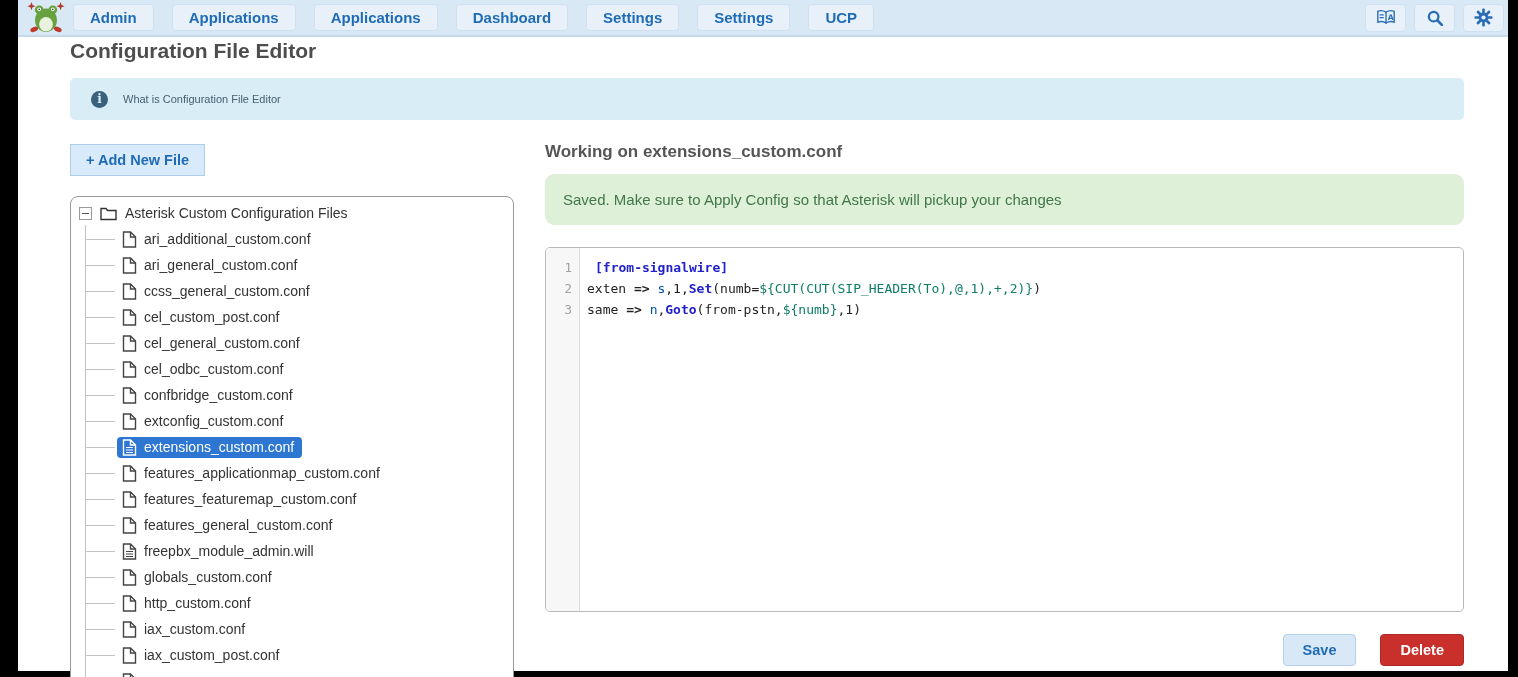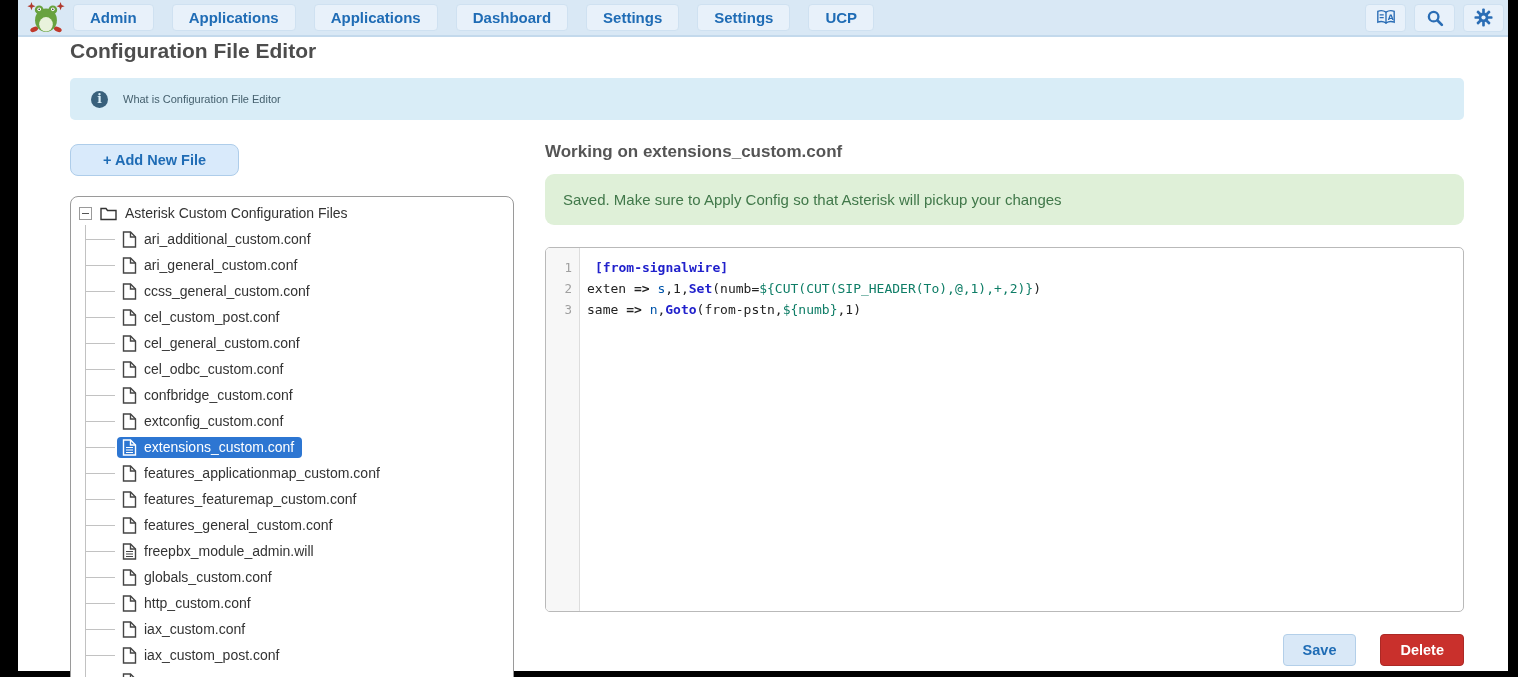--- a/index.html
+++ b/index.html
@@ -24,21 +24,21 @@
   .info-banner { position:absolute; left:52px; top:78px; width:1394px; height:42px;
                  background:var(--info-bg); border-radius:5px; display:flex; align-items:center;
                  padding-left:21px; gap:15px; cursor:pointer; }
   .info-icon { width:17px; height:17px; border-radius:50%; background:#39617c; color:var(--info-bg);
                font-size:12px; font-weight:700; display:flex; align-items:center; justify-content:center;
                font-family:"DejaVu Serif", serif; }
   .info-text { font-size:11px; color:var(--info-text); }
 
   
   .add-file { position:absolute; left:52px; top:144px; background:#d9eafb; border:1px solid #aecdea;
-              border-radius:8px; padding:7px 32px; font-size:14.5px; font-weight:700; color:var(--accent);
+              border-radius:0; padding:7px 15px; font-size:14.5px; font-weight:700; color:var(--accent);
               cursor:pointer; font-family:"Liberation Sans", sans-serif; }
   .tree-panel { position:absolute; left:52px; top:196px; width:444px; height:509px;
                 background:#fff; border:1px solid #9a9a9a; border-radius:8px; overflow:hidden; }
   .tree-vline { position:absolute; left:14px; top:28px; height:456px; width:0; border-left:1px solid #c2c2c2; }
   .tree-root { position:absolute; top:3px; left:8px; height:26px; display:flex; align-items:center; gap:8px; cursor:pointer; }
   .expander { width:13px; height:13px; background:#fff; border:1px solid #9a9a9a; position:relative; }
   .expander::after { content:''; position:absolute; left:2px; right:2px; top:5px; border-top:1px solid #555; }
   .tree-root .label { font-size:14px; color:#333; }
   .tree-items { position:absolute; top:29px; left:0; right:0; }
   .tree-row { position:relative; height:26px; display:flex; align-items:center; padding-left:46px; }

